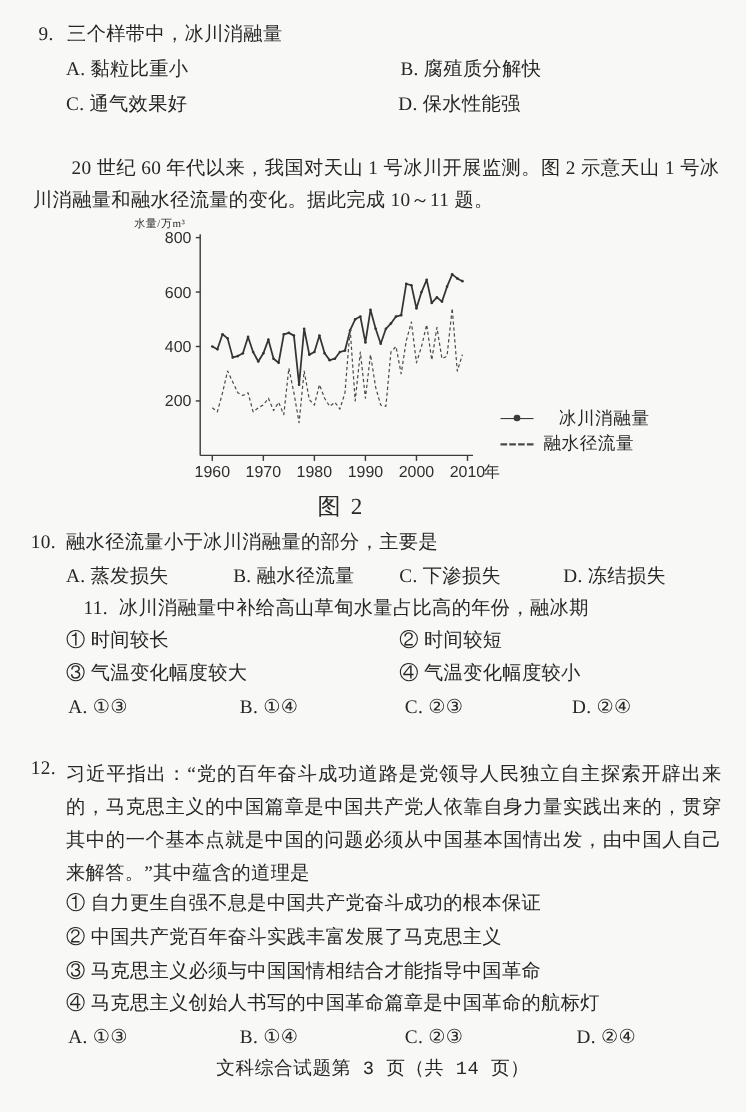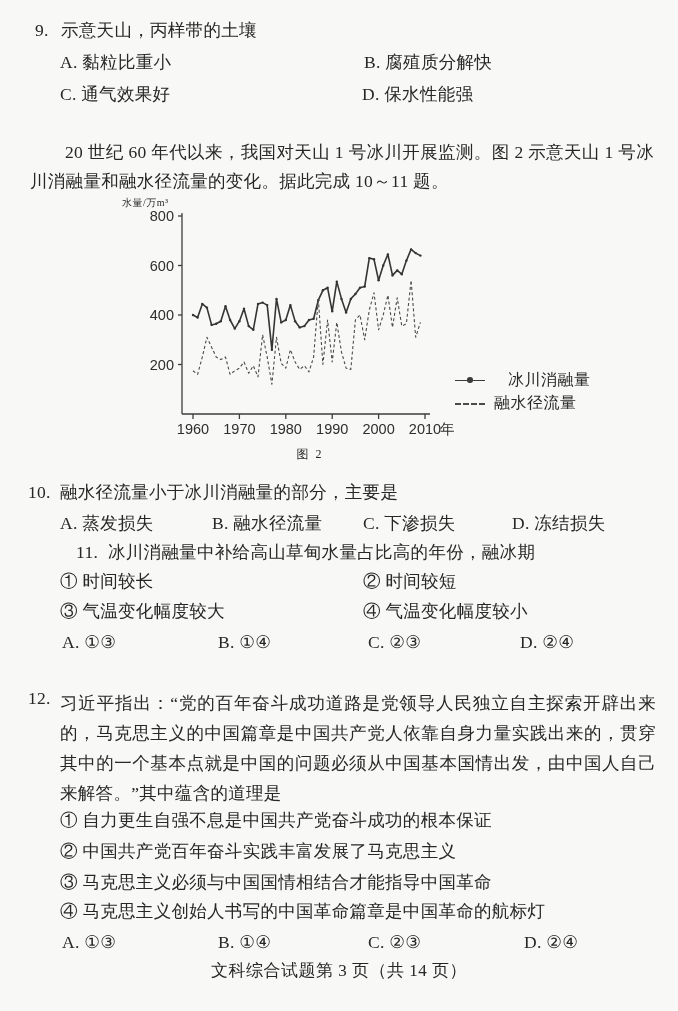--- a/index.html
+++ b/index.html
@@ -21,29 +21,29 @@
   .tick{font-size:14.5px;font-family:"Liberation Sans","DejaVu Sans",sans-serif;fill:#2e2e2e;}
   .s-solid{fill:none;stroke:#353535;stroke-width:1.6;stroke-linejoin:round;}
   .s-dash{fill:none;stroke:#4a4a4a;stroke-width:1.1;stroke-dasharray:3 2.4;stroke-linejoin:round;}
   .dot{fill:#353535;}
   .ylab{font-size:10px;letter-spacing:.5px;white-space:nowrap;}
   .legend-item{position:absolute;display:flex;align-items:center;gap:9px;}
   .legend-label{font-size:16px;letter-spacing:.5px;white-space:nowrap;}
   .lg-solid{display:inline-block;width:30px;height:0;border-top:1.8px solid #3c3c3c;position:relative;}
   .lg-solid::after{content:"";position:absolute;left:12px;top:-3.6px;width:5.5px;height:5.5px;border-radius:50%;background:#3c3c3c;}
   .lg-dash{display:inline-block;width:30px;height:0;border-top:2px dashed #4a4a4a;}
-  .caption{font-size:12px;letter-spacing:2px;text-align:center;}
+  .caption{font-size:21px;letter-spacing:2px;text-align:center;}
   .footer{width:678px;text-align:center;font-size:17px;letter-spacing:.5px;}
 </style>
 </head>
 <body>
 
 <div class="abs qrow t" style="left:35px;top:20px;">
   <span class="qnum" style="width:26px;">9.</span>
-  <span>示意天山，丙样带的土壤</span>
+  <span>三个样带中，冰川消融量</span>
 </div>
 <div class="abs t" style="left:60px;top:52px;">A. 黏粒比重小</div>
 <div class="abs t" style="left:340px;top:52px;margin-left:24px;">B. 腐殖质分解快</div>
 <div class="abs t" style="left:60px;top:84px;">C. 通气效果好</div>
 <div class="abs t" style="left:362px;top:84px;">D. 保水性能强</div>
 
 <div class="abs t para" style="left:30px;top:138px;width:624px;line-height:29px;text-indent:2em;">20 世纪 60 年代以来，我国对天山 1 号冰川开展监测。图 2 示意天山 1 号冰川消融量和融水径流量的变化。据此完成 10～11 题。</div>
 
 <div id="figure">
   <div class="abs ylab" style="left:22px;top:0;">水量/万m³</div>
@@ -163,13 +163,13 @@
 </div>
 <div class="abs t" style="left:60px;top:810px;">① 自力更生自强不息是中国共产党奋斗成功的根本保证</div>
 <div class="abs t" style="left:60px;top:841px;">② 中国共产党百年奋斗实践丰富发展了马克思主义</div>
 <div class="abs t" style="left:60px;top:872px;">③ 马克思主义必须与中国国情相结合才能指导中国革命</div>
 <div class="abs t" style="left:60px;top:901px;">④ 马克思主义创始人书写的中国革命篇章是中国革命的航标灯</div>
 <div class="abs t" style="left:62px;top:932px;">A. ①③</div>
 <div class="abs t" style="left:218px;top:932px;">B. ①④</div>
 <div class="abs t" style="left:368px;top:932px;">C. ②③</div>
 <div class="abs t" style="left:524px;top:932px;">D. ②④</div>
 
-<div class="abs footer" style="left:0;top:959px;">文科综合试题第 3 页（共 14 页）</div>
+<div class="abs footer" style="left:0;top:959px;font-family:Liberation Mono, monospace;">文科综合试题第 3 页（共 14 页）</div>
 
 </body></html>

